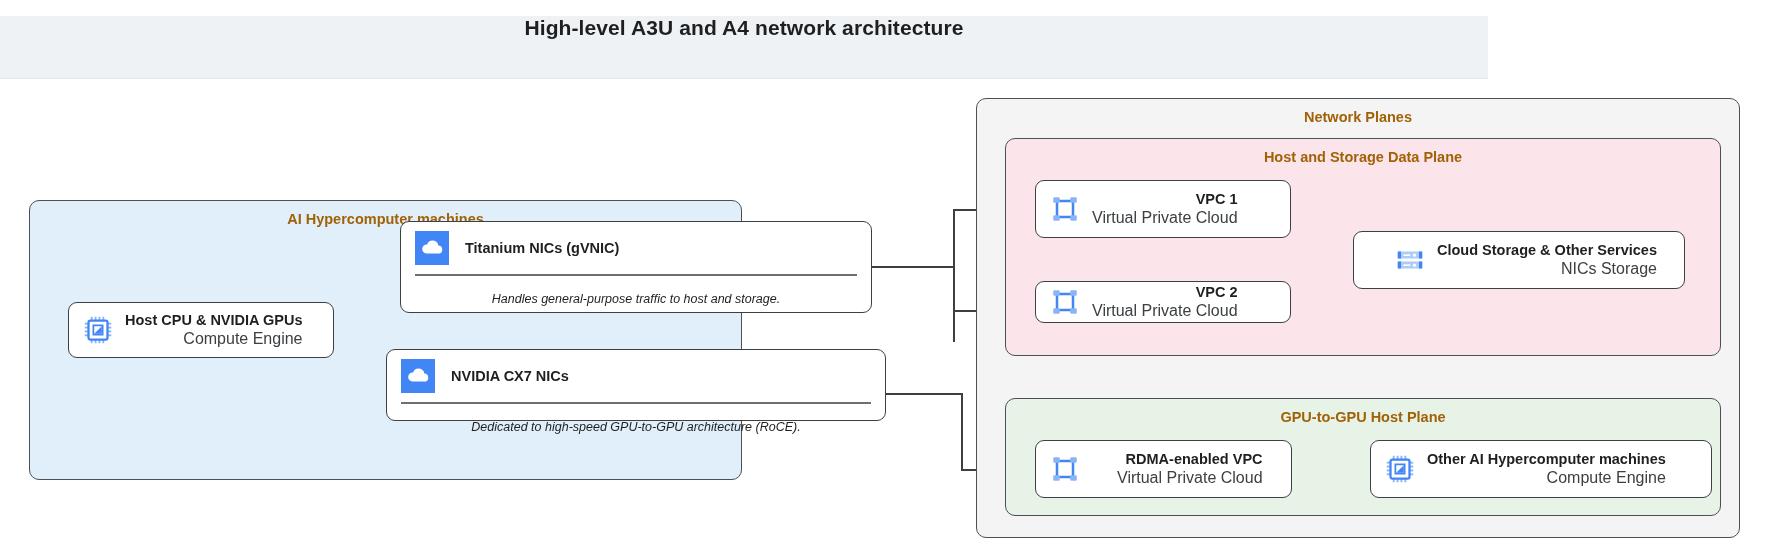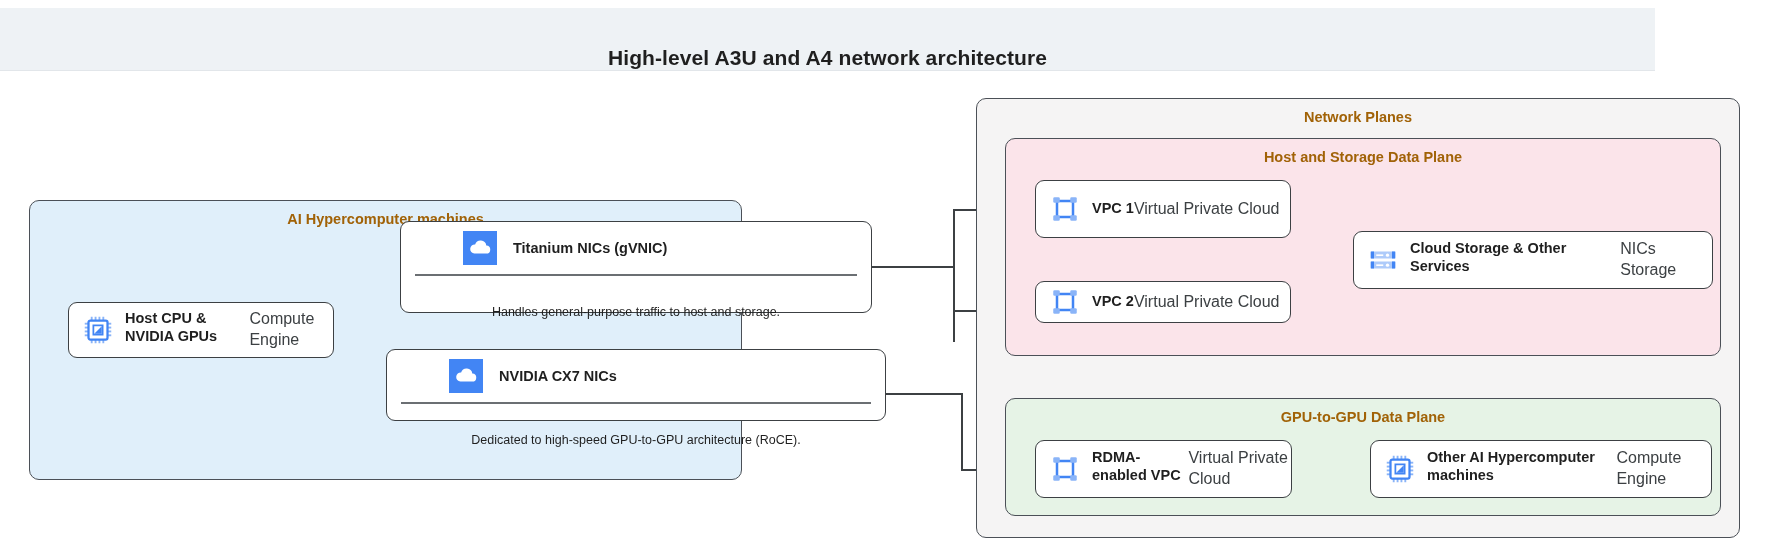--- a/index.html
+++ b/index.html
@@ -8,24 +8,24 @@
     background:#ffffff;
     font-family:"Liberation Sans", sans-serif;
     color:#1f1f1f;
     overflow:hidden;
     position:relative;
   }
   #root{position:relative;width:1792px;height:560px;}
 
   
   .titlebar{
-    position:absolute;left:0;top:8px;width:1655px;height:62px;
+    position:absolute;left:0;top:16px;width:1488px;height:62px;
     background:#eef2f5;
     border-bottom:1px solid #e2e6ea;
-    display:flex;align-items:flex-end;justify-content:center;
+    display:flex;align-items:flex-start;justify-content:center;
   }
   .titlebar .title{
     font-size:21px;font-weight:bold;color:#1f1f1f;letter-spacing:.1px;
   }
 
   
   .group{
     position:absolute;
     border:1.6px solid #4b5057;
     border-radius:10px;
@@ -39,35 +39,35 @@
   
   .card{
     position:absolute;
     background:#ffffff;
     border:1.7px solid #3c4043;
     border-radius:9px;
     box-sizing:border-box;
     display:flex;align-items:center;
   }
   .card .ic{flex:0 0 auto;margin-left:14px;margin-right:12px;}
-  .card .txt{display:flex;flex-direction:row;justify-content:center;}
+  .card .txt{display:flex;flex-direction:column;justify-content:center;align-items:flex-end;}
   .card .t1{font-size:14.5px;font-weight:bold;color:#1f1f1f;line-height:1.25;}
   .card .t2{font-size:16px;color:#3c4043;line-height:1.3;}
 
   
   .niccard{
     position:absolute;background:#ffffff;
     border:1.7px solid #3c4043;border-radius:9px;box-sizing:border-box;
   }
-  .niccard .nhead{display:flex;align-items:center;height:52px;padding-left:14px;margin-left:48px;}
+  .niccard .nhead{display:flex;align-items:center;height:52px;padding-left:14px;}
   .niccard .nhead .ntitle{font-size:14.5px;font-weight:bold;margin-left:16px;color:#1f1f1f;}
   .niccard .divider{height:1.6px;background:#6b6f73;margin:0 14px;}
   .niccard .ncap{
     display:flex;align-items:center;justify-content:center;
-    height:40px;font-size:12.5px;color:#1f1f1f;padding:16px 12px;text-align:center;
+    height:40px;font-size:12.5px;color:#1f1f1f;padding:3px 12px;text-align:center;font-style:italic;
   }
 
   
   .ln{position:absolute;background:#3c4043;}
   .lnh{height:1.7px;}
   .lnv{width:1.7px;}
   .arrow{
     position:absolute;width:0;height:0;
     border-top:5.5px solid transparent;
     border-bottom:5.5px solid transparent;
@@ -211,21 +211,21 @@
         <rect x="2.6" y="17.0" width="5.2" height="4.4" rx="1" fill="#8ab4f8"></rect>
         <rect x="16.2" y="17.0" width="5.2" height="4.4" rx="1" fill="#8ab4f8"></rect>
       </svg>
     </span>
     <span class="txt">
       <span class="t1">VPC 2</span>
       <span class="t2">Virtual Private Cloud</span>
     </span>
   </div>
 
-  <div class="card" style="left:1353px;top:231px;width:360px;height:58px;">
+  <div class="card" style="left:1353px;top:231px;width:332px;height:58px;padding-left:27px;">
     <span class="ic">
       <svg width="30" height="30" viewBox="0 0 24 24">
         <rect x="2.2" y="5.2" width="19.6" height="5.6" rx="0.8" fill="#aecbfa"></rect>
         <rect x="2.2" y="13.2" width="19.6" height="5.6" rx="0.8" fill="#aecbfa"></rect>
         <rect x="2.2" y="5.2" width="2.6" height="5.6" fill="#4285f4"></rect>
         <rect x="2.2" y="13.2" width="2.6" height="5.6" fill="#4285f4"></rect>
         <rect x="19.2" y="5.2" width="2.6" height="5.6" fill="#4285f4"></rect>
         <rect x="19.2" y="13.2" width="2.6" height="5.6" fill="#4285f4"></rect>
         <rect x="6.6" y="7.5" width="5.6" height="1.3" fill="#ffffff"></rect>
         <rect x="6.6" y="15.5" width="5.6" height="1.3" fill="#ffffff"></rect>
@@ -233,24 +233,24 @@
         <circle cx="15.6" cy="16.1" r="1.35" fill="#ffffff"></circle>
       </svg>
     </span>
     <span class="txt">
       <span class="t1">Cloud Storage &amp; Other Services</span>
       <span class="t2">NICs Storage</span>
     </span>
   </div>
 
   <div class="group" style="left:1005px;top:398px;width:716px;height:118px;background:#e6f3e6;">
-    <div class="group-title">GPU-to-GPU Data Plane</div>
-  </div>
-
-  <div class="card" style="left:1035px;top:440px;width:257px;height:58px;">
+    <div class="group-title">GPU-to-GPU Host Plane</div>
+  </div>
+
+  <div class="card" style="left:1035px;top:440px;width:257px;height:58px;gap:25px;">
     <span class="ic">
       <svg width="30" height="30" viewBox="0 0 24 24">
         <rect x="5.6" y="5.6" width="12.8" height="12.8" fill="none" stroke="#4285f4" stroke-width="2"></rect>
         <rect x="2.6" y="2.6" width="5.2" height="4.4" rx="1" fill="#8ab4f8"></rect>
         <rect x="16.2" y="2.6" width="5.2" height="4.4" rx="1" fill="#8ab4f8"></rect>
         <rect x="2.6" y="17.0" width="5.2" height="4.4" rx="1" fill="#8ab4f8"></rect>
         <rect x="16.2" y="17.0" width="5.2" height="4.4" rx="1" fill="#8ab4f8"></rect>
       </svg>
     </span>
     <span class="txt">

